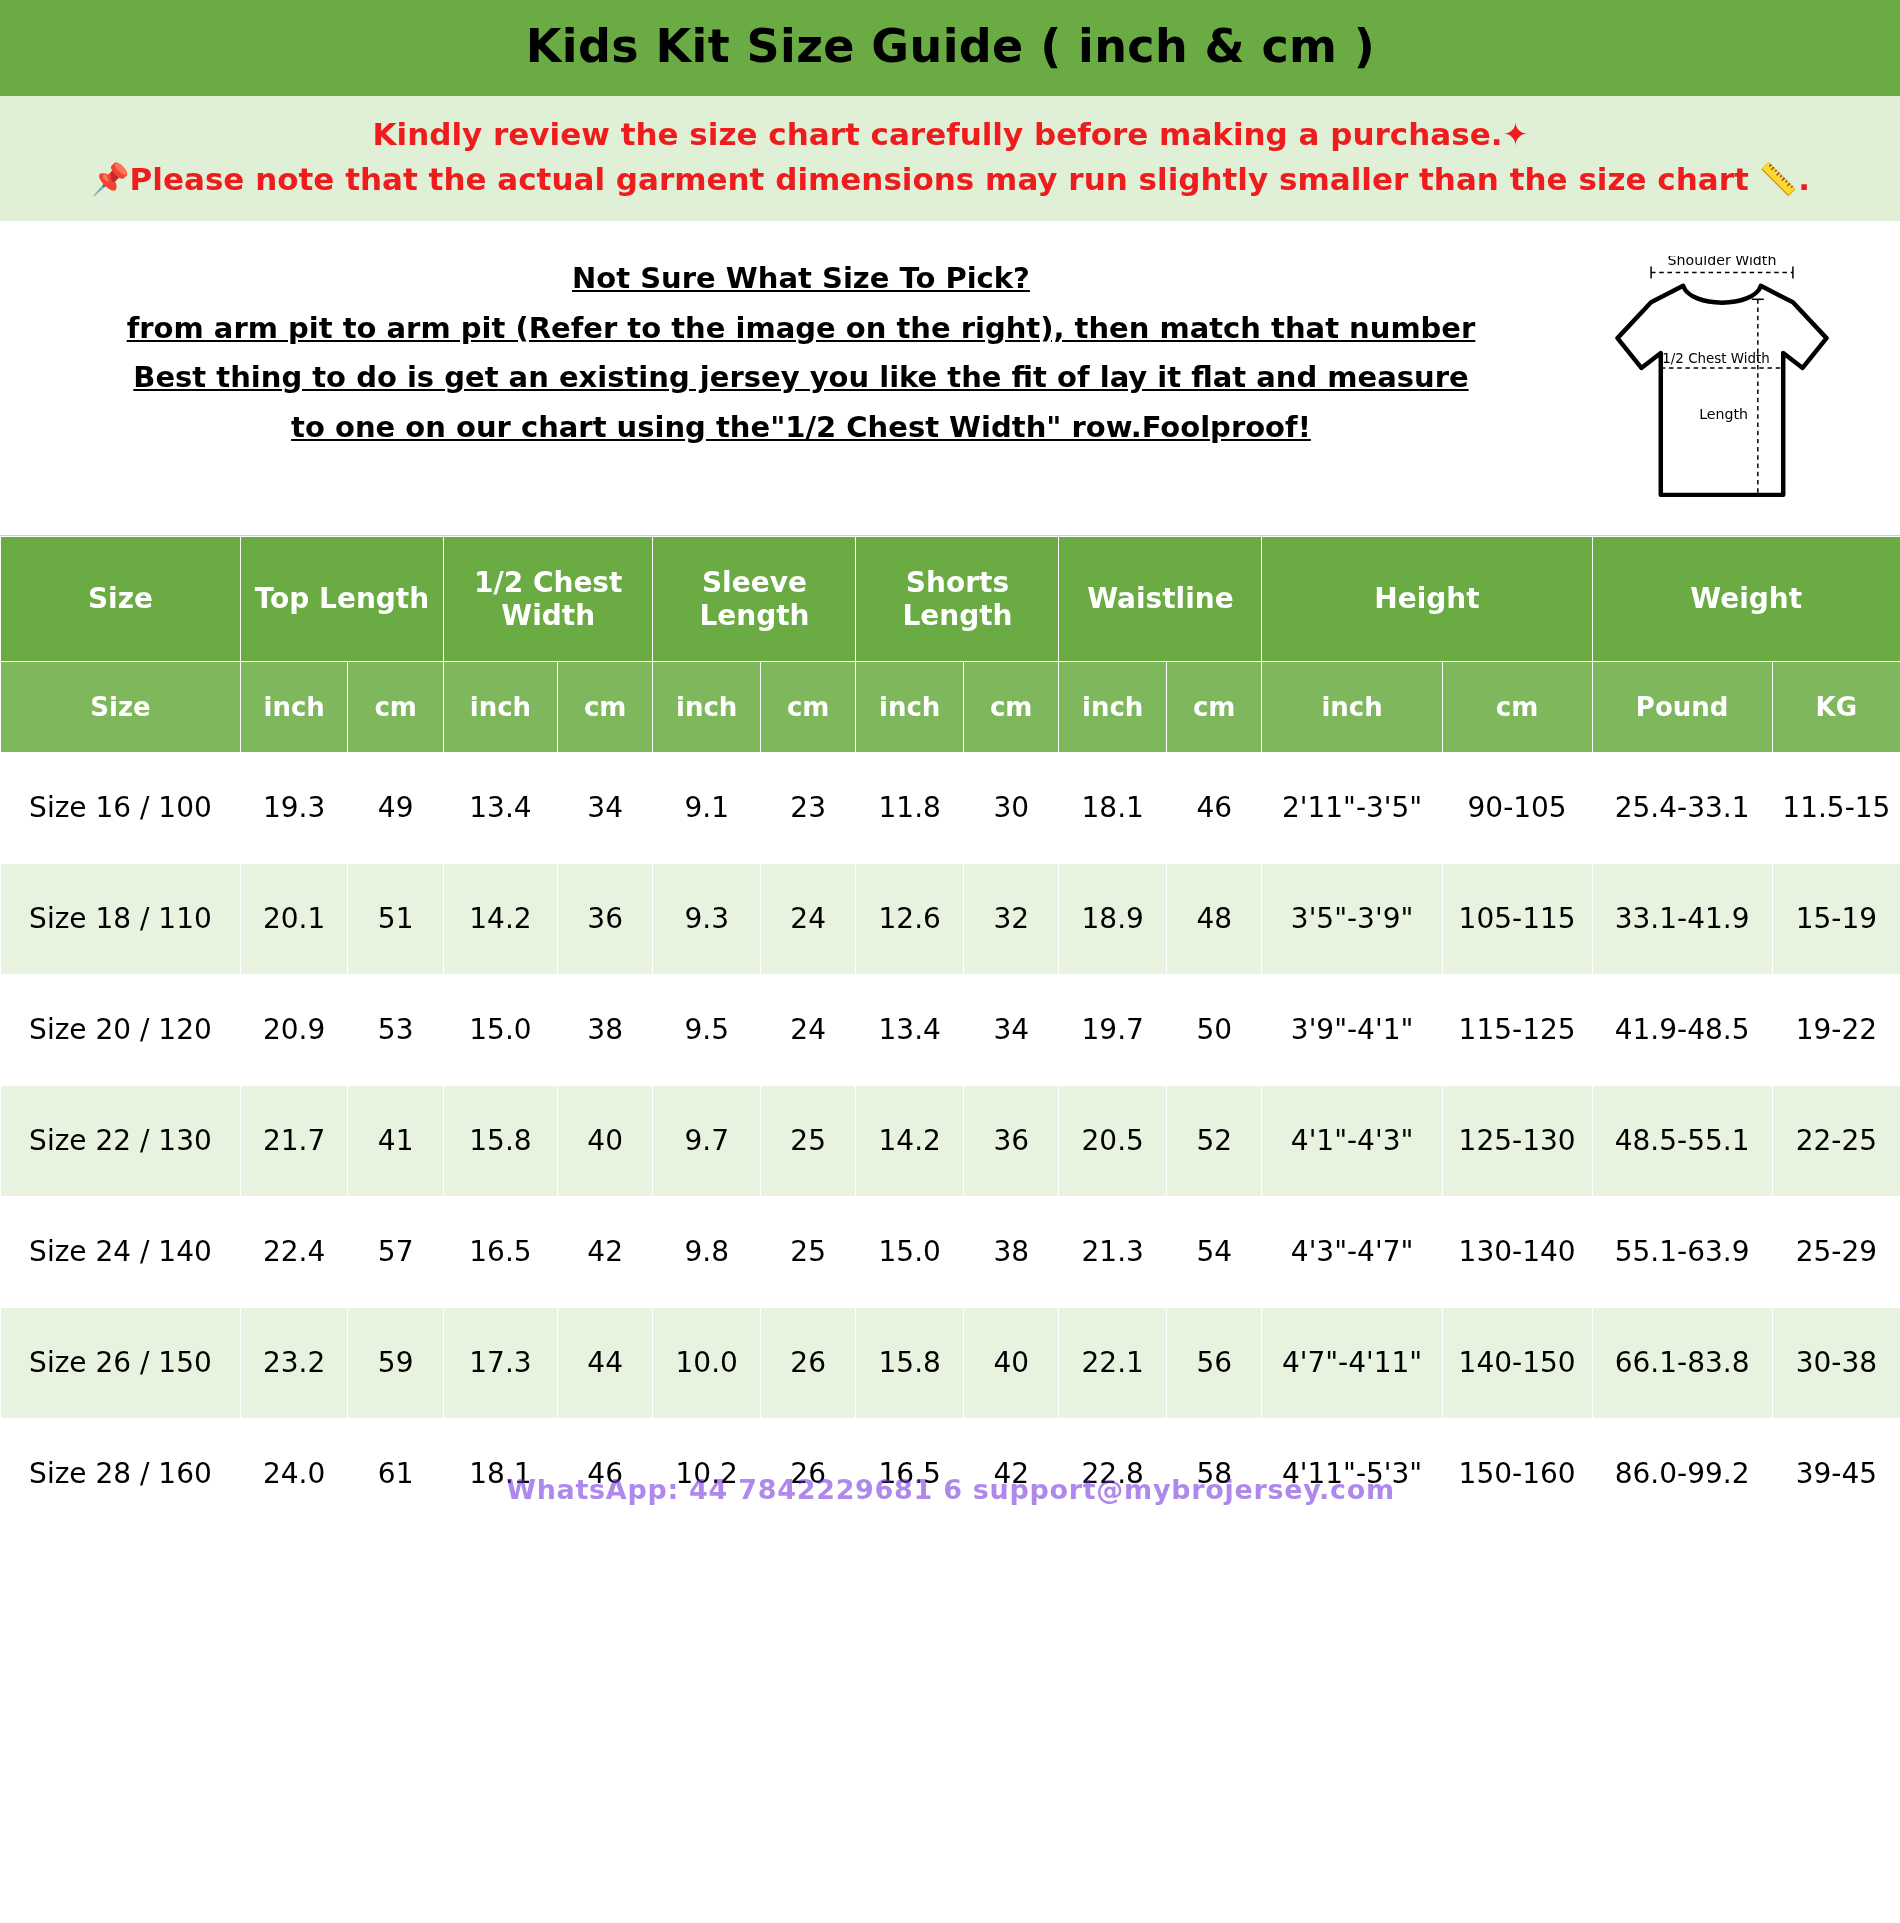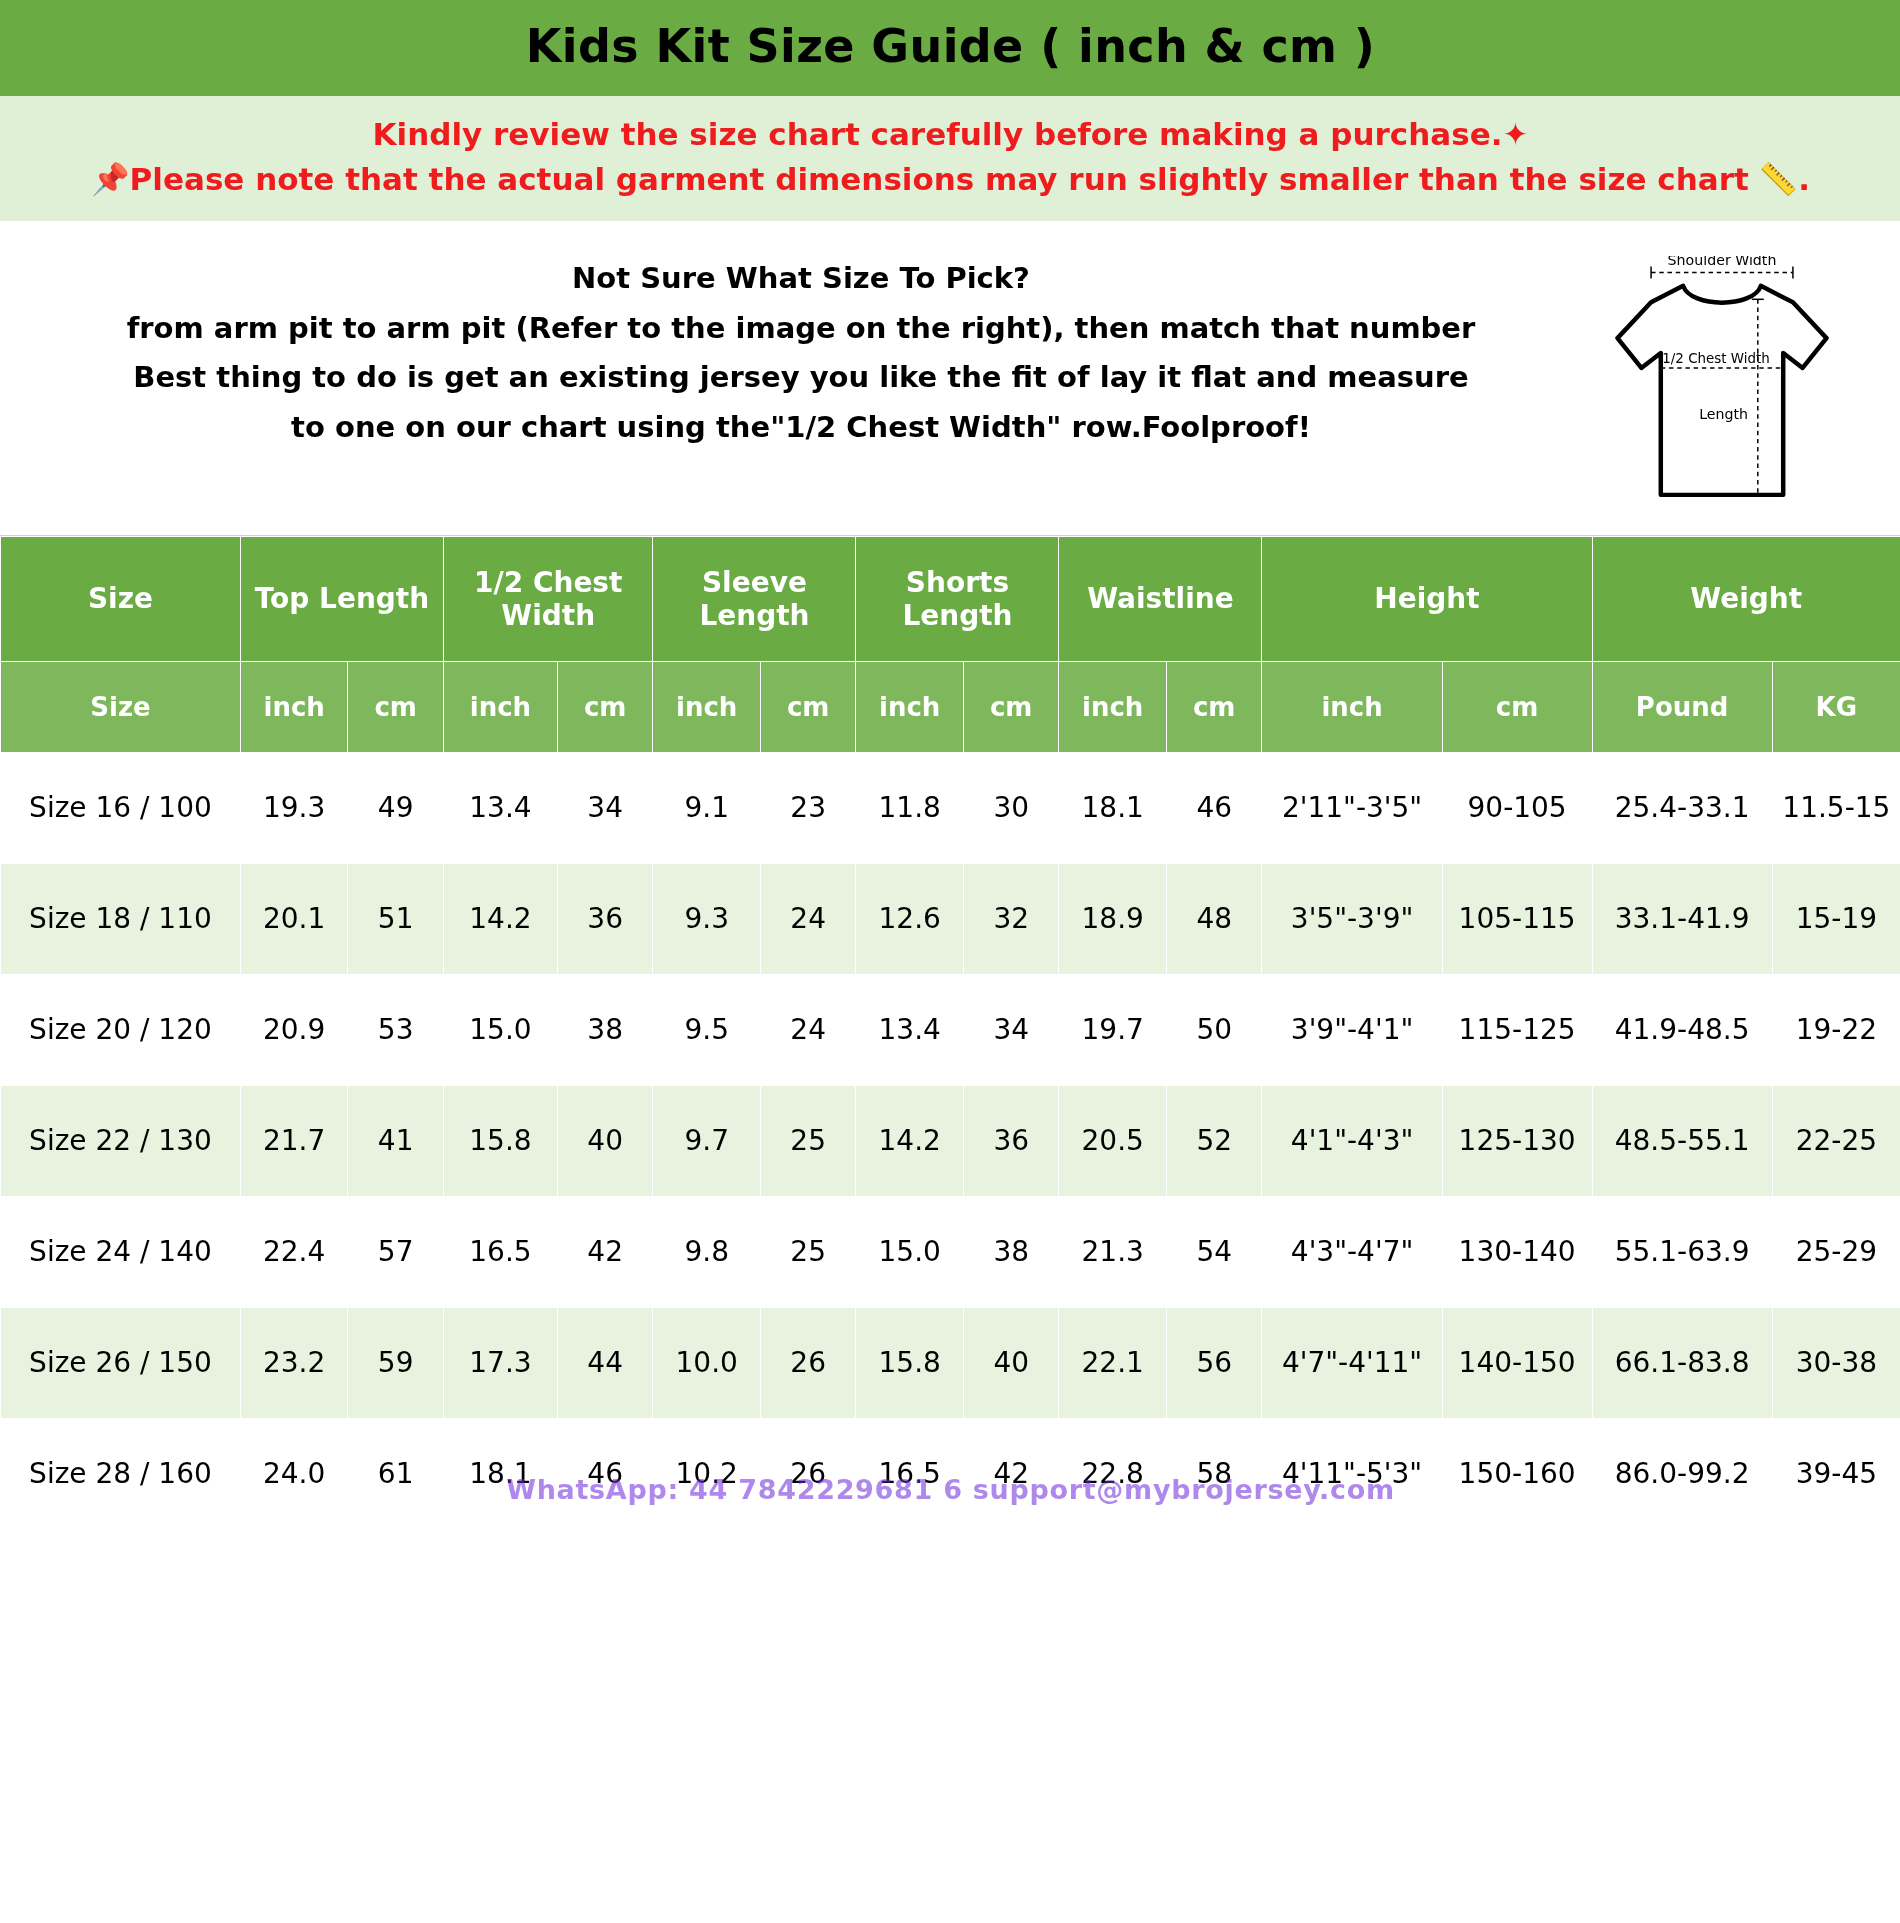--- a/index.html
+++ b/index.html
@@ -59,20 +59,21 @@
     box-sizing: border-box;
   }
   .advice-text {
     flex: 1 1 auto;
     text-align: center;
     color: #000000;
     font-weight: bold;
     font-size: 29px;
     line-height: 1.55;
     padding-top: 13.5px;
+    text-decoration: underline;
   }
   .advice-text .head {
     display: block;
     margin-bottom: 4.5px;
   }
   .advice-diagram {
     flex: 0 0 269px;
     padding-top: 13.5px;
     padding-right: 30px;
     display: flex;

